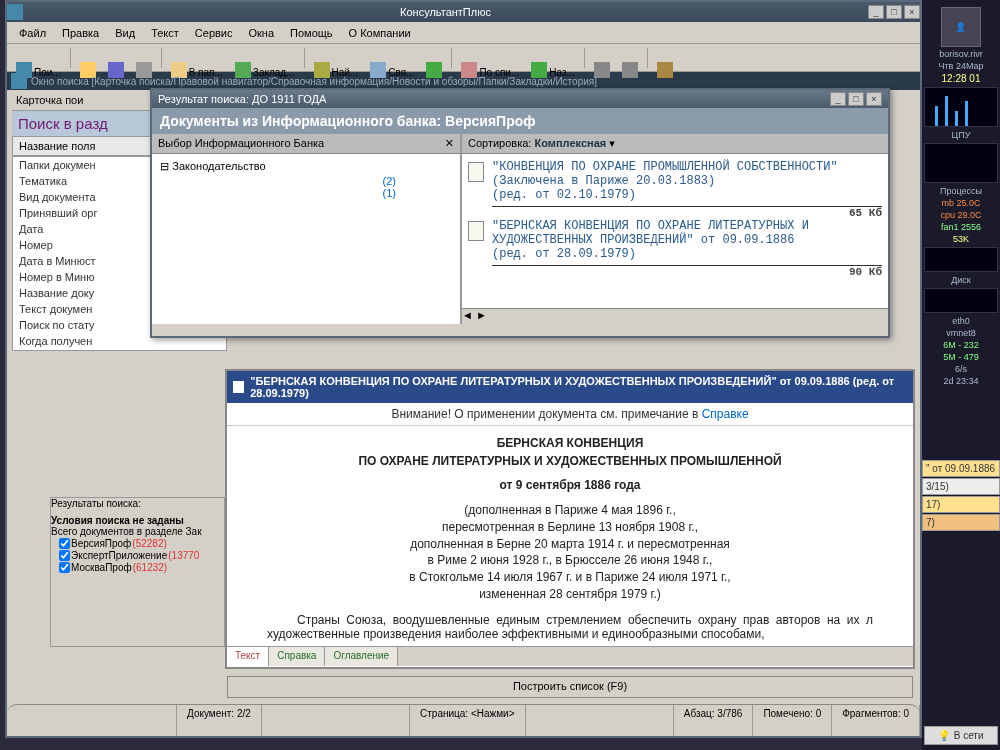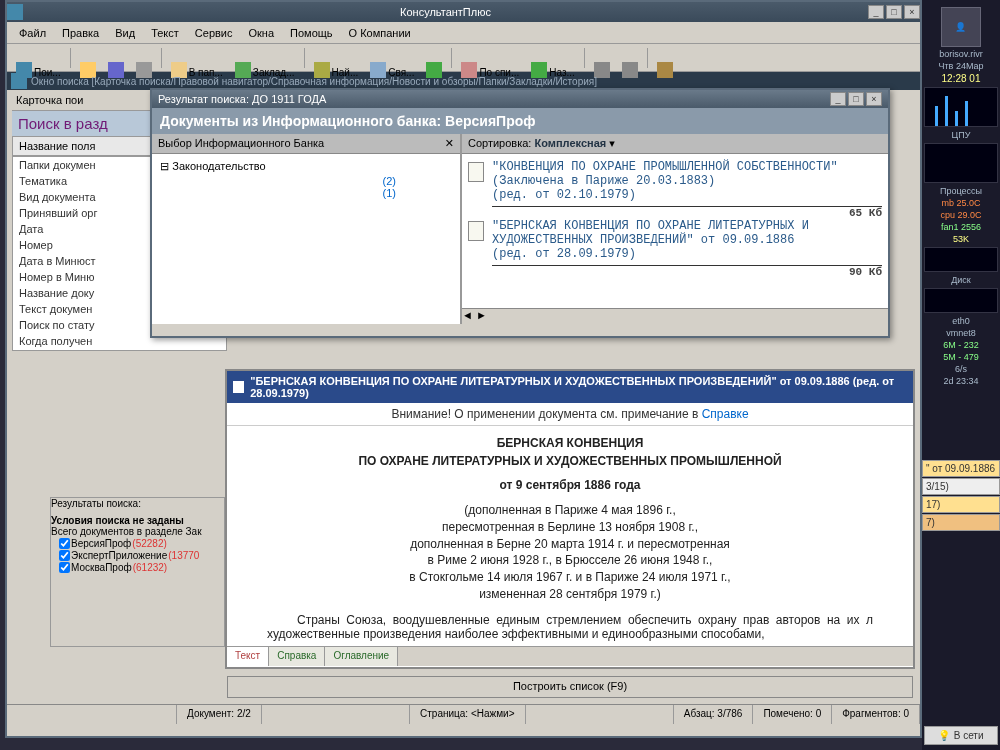--- a/index.html
+++ b/index.html
@@ -86,21 +86,21 @@
 .popup .pright .ph { background: #bbb; padding: 3px 6px; font-size: 11px; border-bottom: 1px solid #888; }
 .popup .pright .ph b { color: #234; }
 .popup .pright .list { background: #fff; flex: 1; padding: 6px; font-family: 'Courier New', monospace; font-size: 12px; color: #2a5a8a; overflow: hidden; }
 .popup .pright .doc { display: flex; gap: 8px; margin-bottom: 4px; }
 .popup .pright .docicon { width: 16px; height: 20px; border: 1px solid #888; background: #f8f8f0; flex-shrink: 0; margin-top: 2px; }
 .popup .pright .sz { text-align: right; color: #444; border-top: 1px solid #333; font-weight: bold; font-size: 11px; margin-left: 24px; }
 .popup .pright .sb { height: 16px; background: #d4d0c8; border-top: 1px solid #888; }
 
 
 .buildbtn { position: absolute; left: 220px; bottom: 38px; width: 686px; height: 22px; background: #d4d0c8; border: 1px solid #888; text-align: center; padding: 3px; font-size: 11px; }
-.statusbar { position: absolute; bottom: 12px; left: 0; right: 0; height: 20px; background: #d4d0c8; border-top: 1px solid #888; display: flex; font-size: 10px; }
+.statusbar { position: absolute; bottom: 0; left: 0; right: 0; height: 32px; background: #d4d0c8; border-top: 1px solid #888; display: flex; font-size: 10px; border-radius: 10px; }
 .statusbar div { border-right: 1px solid #999; padding: 3px 10px; }
 
 
 .i-search { background: #48a; }
 .i-open { background: #fc6; }
 .i-save { background: #66c; }
 .i-print { background: #999; }
 .i-folder { background: #ec8; }
 .i-star { background: #5a5; }
 .i-find { background: #aa4; }

